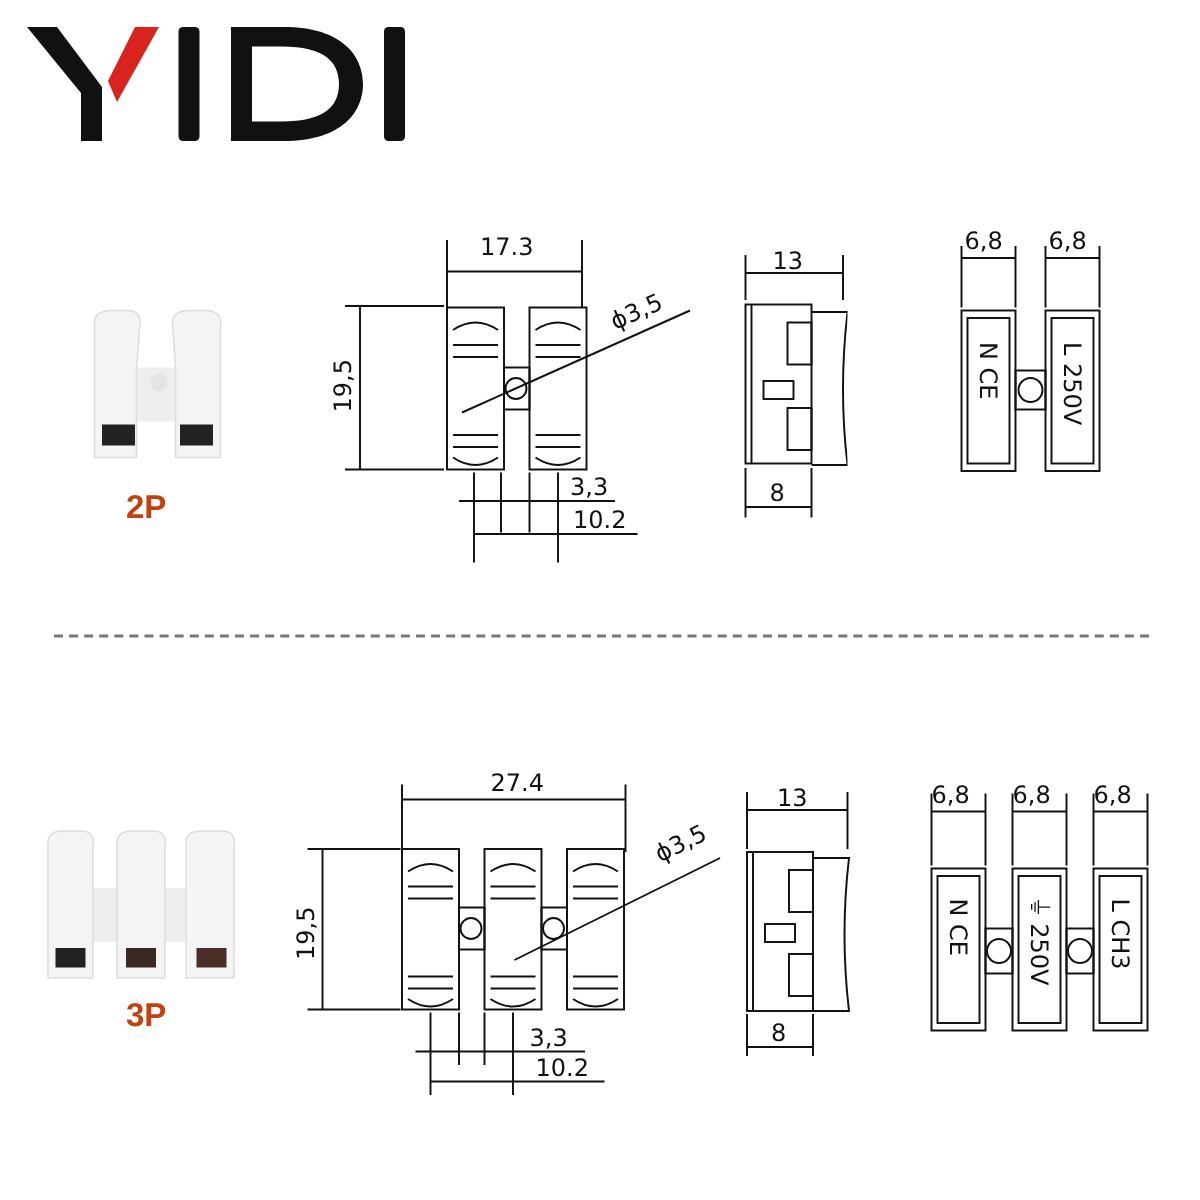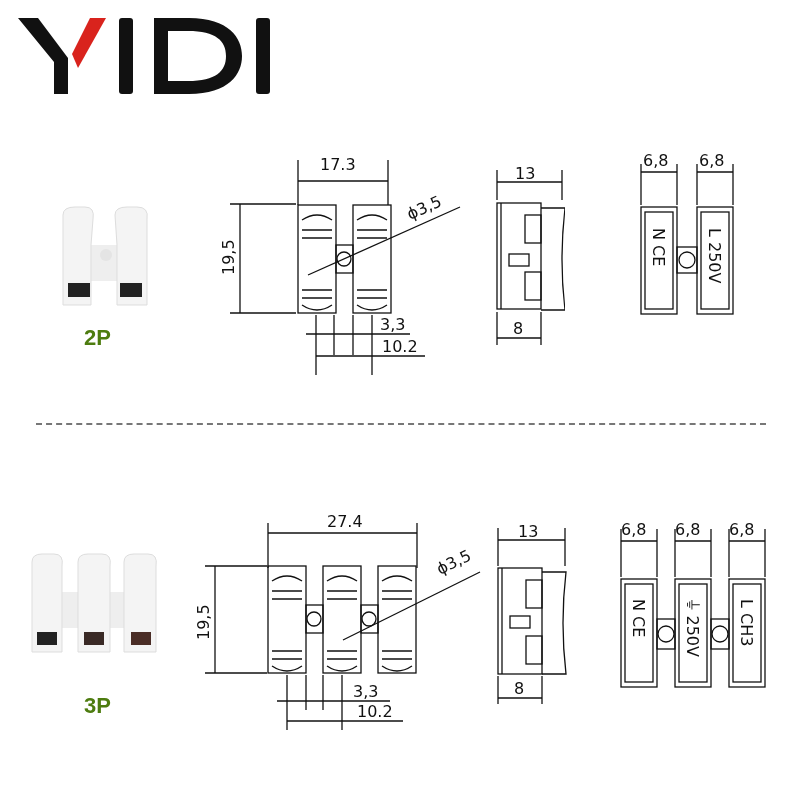--- a/index.html
+++ b/index.html
@@ -1,19 +1,19 @@
 <!DOCTYPE html>
 <html><head>
 <meta charset="utf-8">
 <style>
   html,body{margin:0;padding:0;background:#fff;}
   body{width:800px;height:800px;position:relative;overflow:hidden;font-family:"DejaVu Sans",sans-serif;color:#111;}
   .abs{position:absolute;}
   .logo{left:14px;top:16px;width:280px;height:80px;}
-  .label{font-family:"Liberation Sans",sans-serif;font-weight:bold;font-size:22px;color:#4d7c0f;}
+  .label{font-family:"Liberation Sans",sans-serif;font-weight:bold;font-size:22px;color:#c2410c;}
   .divider{left:36px;top:423px;width:730px;border-top:2px dashed #777;}
   svg text{font-family:"DejaVu Sans",sans-serif;}
   .dim{font-size:16px;fill:#111;}
 </style>
 </head>
 <body>
 
 <svg class="abs logo" viewBox="0 0 280 80">
   <g>
     <path d="M4 2 L24 2 L54 42 L54 78 L40 78 L40 46 Z" fill="#111"></path>
@@ -109,21 +109,21 @@
 
 <svg class="abs" style="left:28px;top:552px;width:140px;height:110px" viewBox="0 0 140 110">
   <rect x="30" y="40" width="80" height="36" fill="#eee"></rect>
   <path d="M4 10 Q4 2 14 2 L26 2 Q36 2 34 14 L34 100 L4 100 Z" fill="#f4f4f4" stroke="#ddd"></path>
   <path d="M50 10 Q50 2 60 2 L74 2 Q84 2 82 14 L82 100 L50 100 Z" fill="#f4f4f4" stroke="#ddd"></path>
   <path d="M96 10 Q96 2 106 2 L120 2 Q130 2 128 14 L128 100 L96 100 Z" fill="#f4f4f4" stroke="#ddd"></path>
   <rect x="9" y="80" width="20" height="13" fill="#222"></rect>
   <rect x="56" y="80" width="20" height="13" fill="#3a2a26"></rect>
   <rect x="103" y="80" width="20" height="13" fill="#4a2d26"></rect>
 </svg>
-<div class="abs label" style="left:84px;top:693px">3P</div>
+<div class="abs label" style="left:84px;top:664px">3P</div>
 
 <svg class="abs" style="left:185px;top:505px;width:300px;height:230px" viewBox="0 0 300 230">
   <g stroke="#111" fill="none" stroke-width="1.3">
     <line x1="83" y1="18" x2="83" y2="63"></line>
       <line x1="232" y1="18" x2="232" y2="63"></line>
     <line x1="83" y1="28" x2="232" y2="28"></line>
     <line x1="20" y1="61" x2="82" y2="61"></line>
       <line x1="20" y1="168" x2="82" y2="168"></line>
     <line x1="30" y1="61" x2="30" y2="168"></line>
     <rect x="83" y="61" width="38" height="107"></rect>

